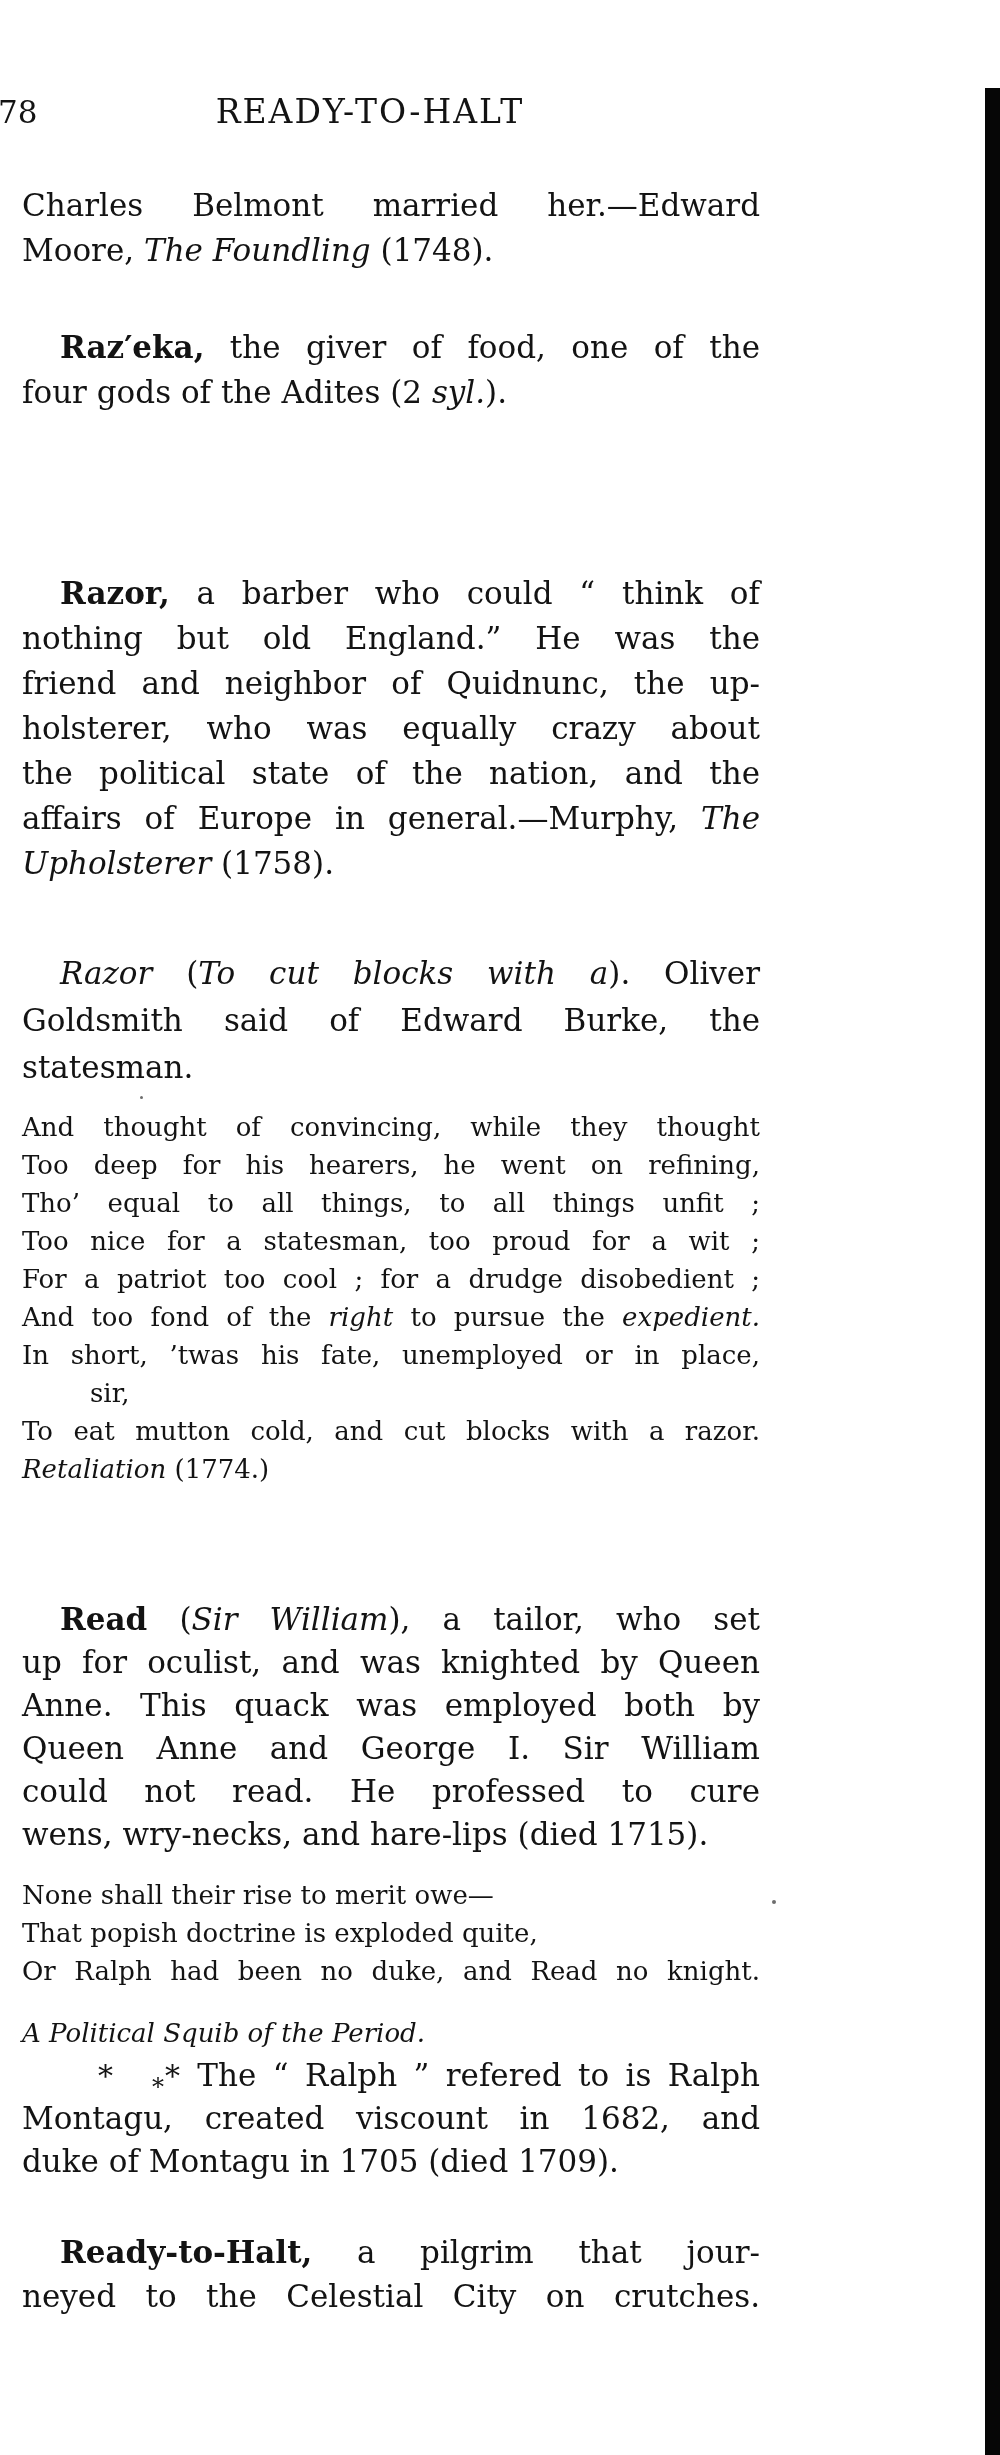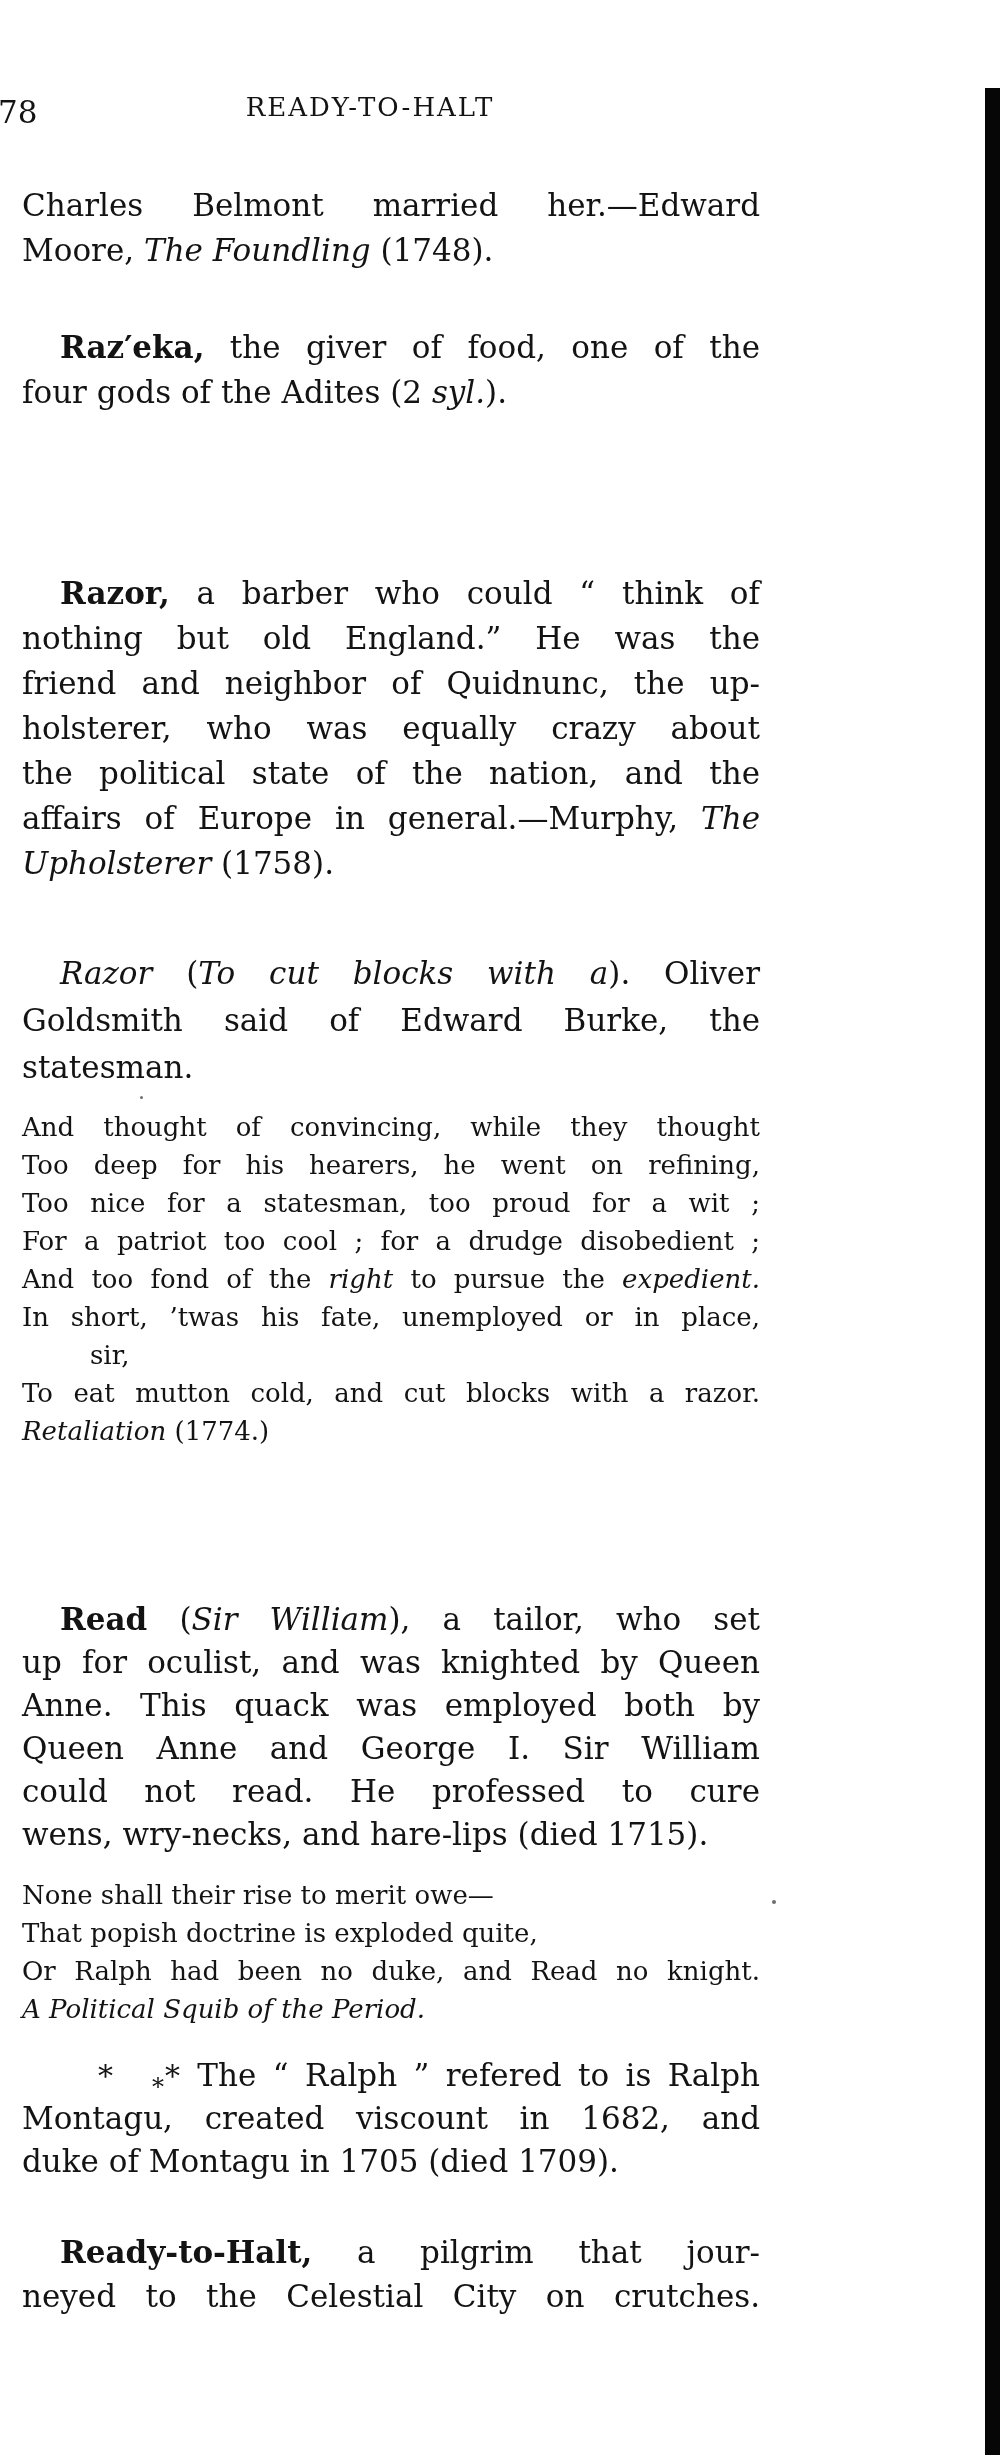--- a/index.html
+++ b/index.html
@@ -6,41 +6,41 @@
   body{
     width:1000px;height:2455px;position:relative;overflow:hidden;
     background:#ffffff;color:#131313;
     font-family:"DejaVu Serif", serif;
     -webkit-font-smoothing:antialiased;
   }
   .page{position:absolute;left:22px;top:0;width:738px;height:2455px;}
   
   .running-head{position:absolute;top:92px;left:0;width:738px;height:44px;}
   .pageno{position:absolute;left:-24px;top:2px;font-size:31px;}
-  .rtitle{display:block;text-align:center;padding-right:42px;font-size:26px;letter-spacing:2px;}
+  .rtitle{display:block;text-align:center;padding-right:42px;font-size:33px;letter-spacing:2px;}
   
   .blk{position:absolute;left:0;width:738px;}
   .main{font-size:31px;line-height:45px;}
   .small{font-size:26px;line-height:38px;}
   .ln{text-align:left;}
   .ln.j{text-align:justify;text-align-last:justify;text-justify:inter-word;}
   .ln.c{text-align:center;}
   .ln.r{text-align:left;}
   .ln.w{padding-left:68px;}
   .ln.p{text-indent:38px;}
   #b-p1{top:183px;}
   #b-razeka{top:325px;}
   #b-quote{top:432px;line-height:40px;}
   #b-razor{top:571px;}
   #b-razor2{top:950px;line-height:47px;}
   #b-poem1{top:1108px;}
   #b-poem1 .r{padding-right:106px;}
   #b-read{top:1598px;line-height:43px;}
   #b-poem2{top:1876px;}
-  #b-poem2 .r{padding-right:2px;}
+  #b-poem2 .r{padding-right:2px;margin-top:24px;}
   #b-note{top:2054px;line-height:43px;}
   #b-ready{top:2230px;line-height:44px;}
   
   .ast{display:inline-block;letter-spacing:1px;font-size:30px;line-height:0;}
   .ast .mid{display:inline-block;transform:translateY(9px);font-size:24px;}
   
   .scan-bar{position:absolute;right:0;top:88px;bottom:0;width:15px;background:#060606;}
   .speck{position:absolute;background:#6d6d6d;border-radius:50%;}
   .speck1{left:772px;top:1900px;width:4px;height:4px;}
   .speck2{left:140px;top:1096px;width:3px;height:3px;}
@@ -78,20 +78,21 @@
 
   <section id="b-razor2" class="blk main">
       <div class="ln j p"><i>Razor</i> (<i>To cut blocks with a</i>). Oliver</div>
       <div class="ln j">Goldsmith said of Edward Burke, the</div>
       <div class="ln">statesman.</div>
     </section>
 
   <section id="b-poem1" class="blk small">
       <div class="ln j">And thought of convincing, while they thought</div>
       <div class="ln j">Too deep for his hearers, he went on refining,</div>
+      <div class="ln j">Tho’ equal to all things, to all things unfit ;</div>
       <div class="ln j">Too nice for a statesman, too proud for a wit ;</div>
       <div class="ln j">For a patriot too cool ; for a drudge disobedient ;</div>
       <div class="ln j">And too fond of the <i>right</i> to pursue the <i>expedient.</i></div>
       <div class="ln j">In short, ’twas his fate, unemployed or in place,</div>
       <div class="ln w">sir,</div>
       <div class="ln j">To eat mutton cold, and cut blocks with a razor.</div>
       <div class="ln r"><i>Retaliation</i> (1774.)</div>
     </section>
 
   <section id="b-read" class="blk main">

